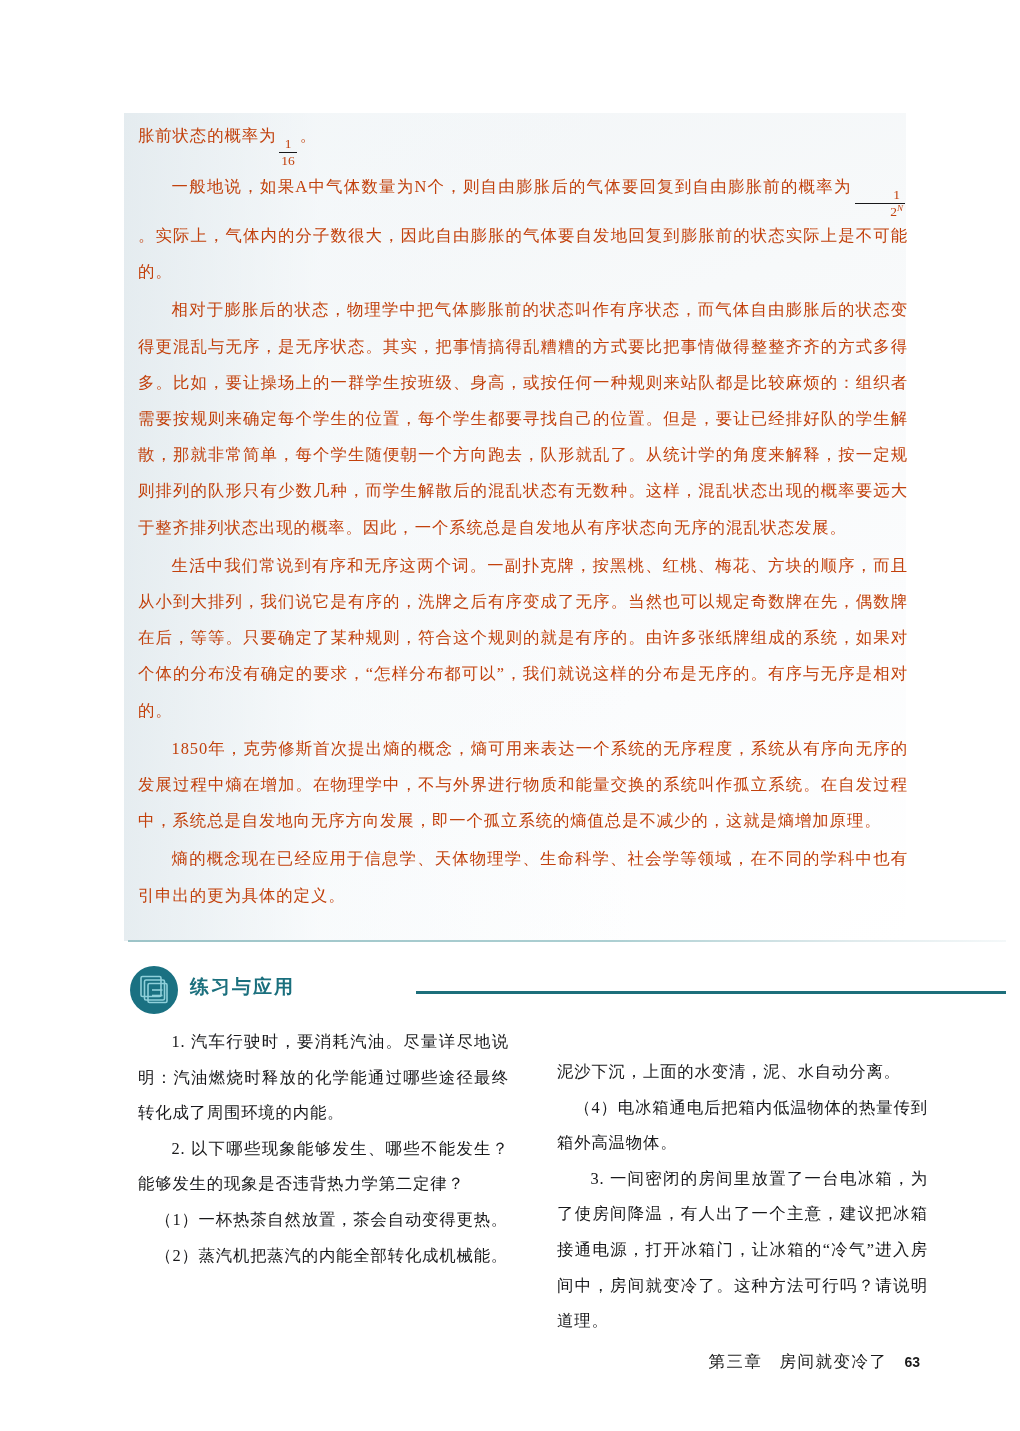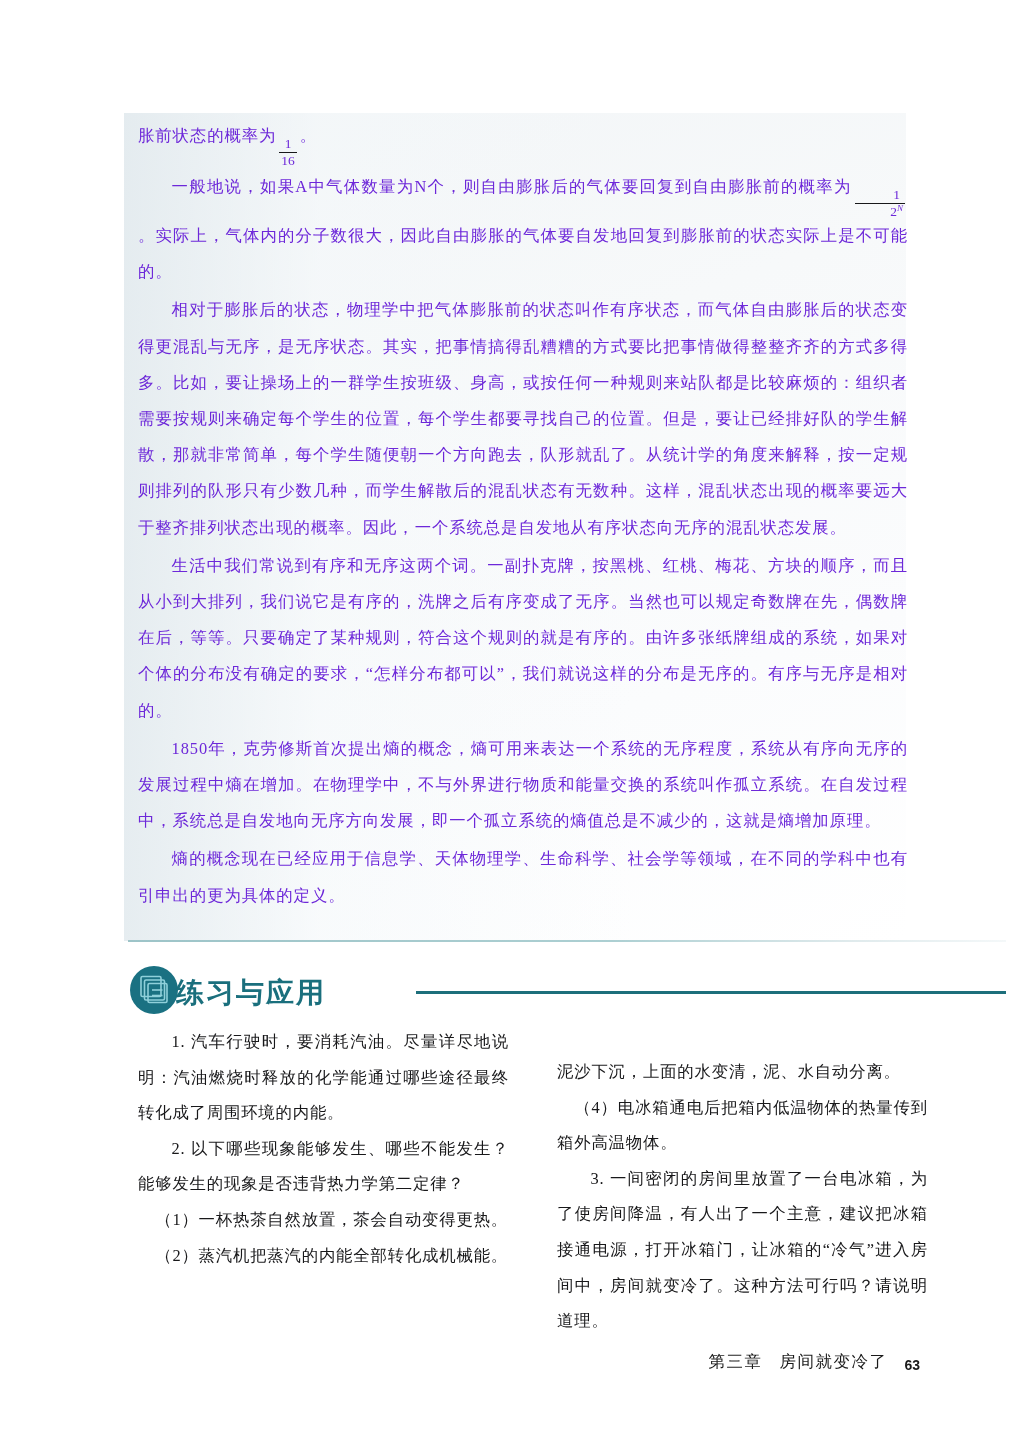--- a/index.html
+++ b/index.html
@@ -45,21 +45,21 @@
     left: 138px;
     top: 118px;
     width: 770px;
   }
 
   
   .prose p {
     margin: 0 0 2px 0;
     font-size: 16.4px;
     line-height: 36.2px;
-    color: #6d28d9;
+    color: #c2410c;
     text-align: justify;
     text-justify: inter-ideograph;
     letter-spacing: .9px;
     font-family: "Liberation Serif", "DejaVu Serif", serif;
   }
   .prose p.indent { text-indent: 2.05em; }
 
   .frac {
     display: inline-flex;
     flex-direction: column;
@@ -107,23 +107,23 @@
   }
   .ex-icon {
     position: absolute;
     left: 0;
     top: 2px;
     width: 52px;
     height: 52px;
   }
   .ex-title {
     position: absolute;
-    left: 48px;
+    left: 62px;
     top: 12px;
-    font-size: 28px;
+    font-size: 19px;
     font-weight: bold;
     letter-spacing: 2px;
     color: #1a6f7d;
     font-family: "DejaVu Sans", "Liberation Sans", sans-serif;
   }
   #exercise-rule {
     position: absolute;
     left: 288px;
     top: 29px;
     right: 0;
@@ -153,21 +153,21 @@
   .col p.q    { text-indent: 2.05em; }
   .col p.sub  { text-indent: 1.05em; }
   .col p.cont { text-indent: 0; margin-top: 30px; }
 
   
   #page-footer {
     position: absolute;
     right: 100px;
     bottom: 58px;
     display: flex;
-    align-items: flex-end;
+    align-items: center;
     gap: 17px;
     font-size: 16.5px;
     color: #1a1a1a;
     letter-spacing: 1.5px;
     font-family: "DejaVu Sans", "Liberation Sans", sans-serif;
   }
   #page-footer .chap-no { letter-spacing: 1.5px; }
   #page-footer .pageno {
     font-size: 14px;
     font-weight: bold;

